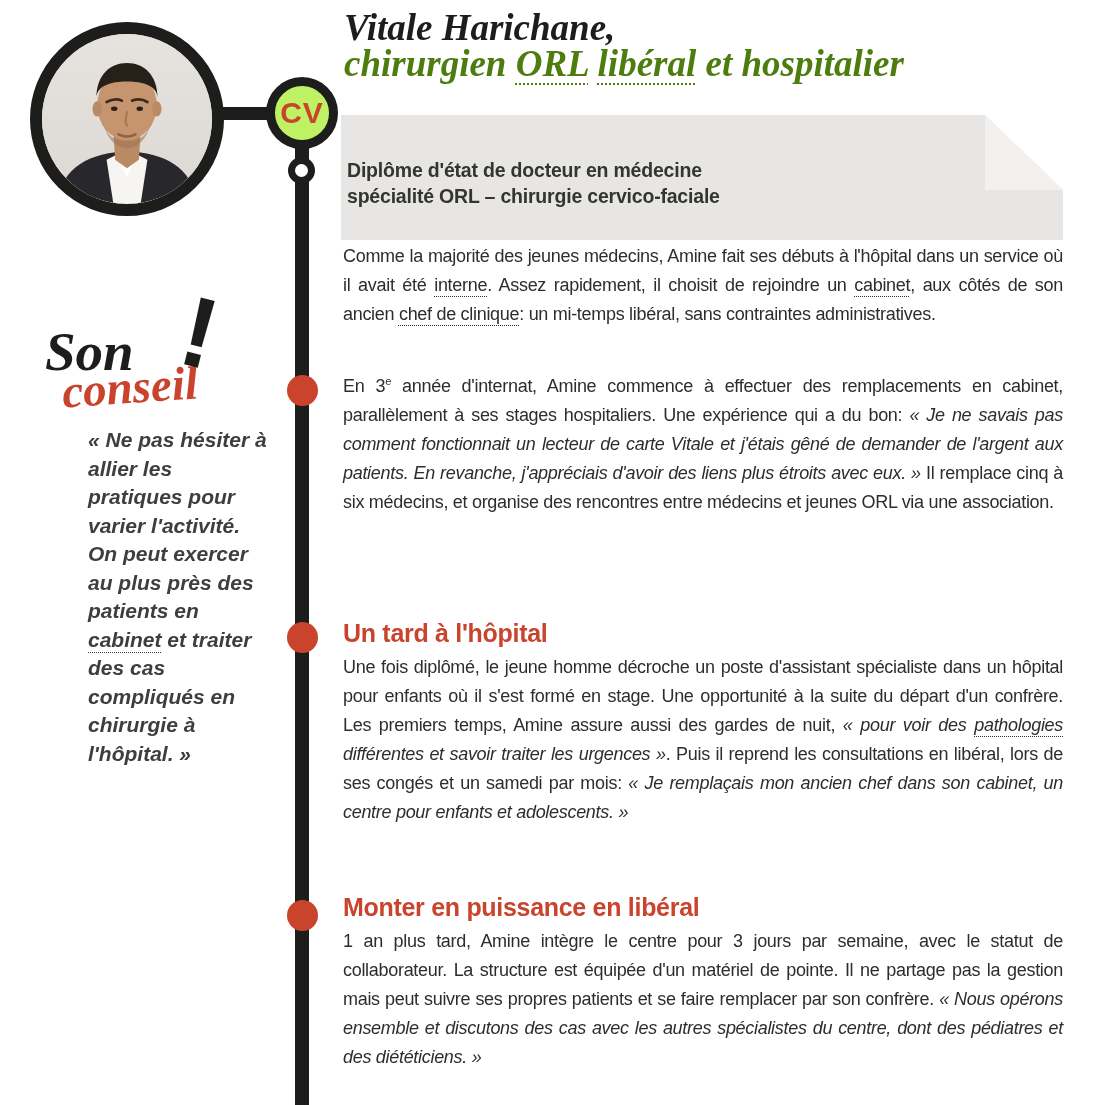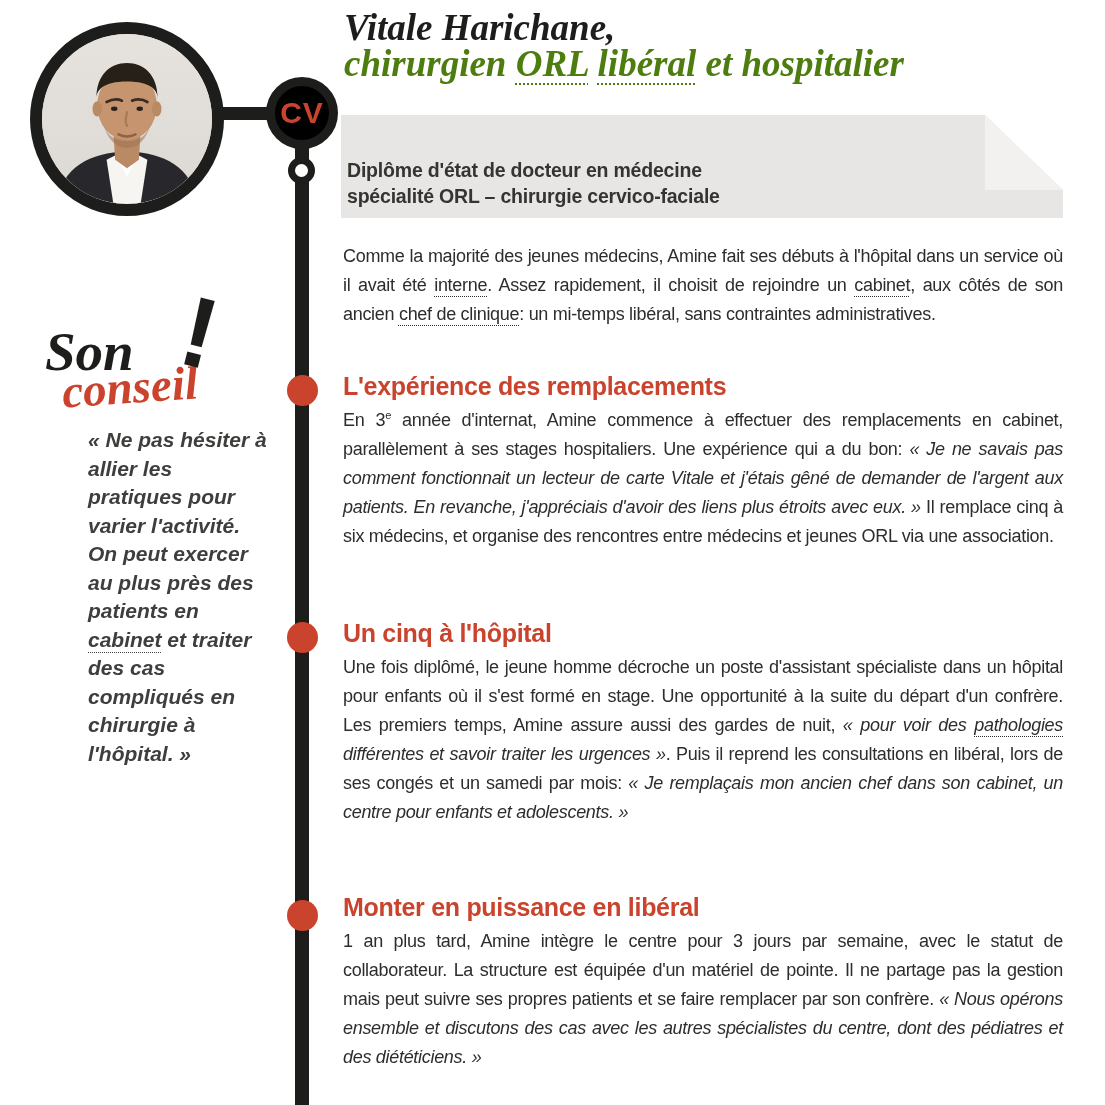--- a/index.html
+++ b/index.html
@@ -20,21 +20,21 @@
     position:absolute; left:212px; top:107px; width:62px; height:13px;
     background:#1d1d1b; z-index:1;
   }
   
   .timeline {
     position:absolute; left:295px; top:132px; width:14px; height:973px;
     background:#1d1d1b; z-index:1;
   }
   .cv-badge {
     position:absolute; left:266px; top:77px; width:72px; height:72px;
-    background:#000000; border:9px solid #1d1d1b; border-radius:50%;
+    background:#bef264; border:9px solid #1d1d1b; border-radius:50%;
     display:flex; align-items:center; justify-content:center;
     font-weight:800; font-size:30px; letter-spacing:1px; color:#c9432d;
     z-index:4;
   }
   .timeline-ring {
     position:absolute; left:288px; top:157px; width:27px; height:27px;
     background:#ffffff; border:7px solid #1d1d1b; border-radius:50%;
     z-index:3;
   }
   .tl-dot {
@@ -53,21 +53,21 @@
   .person-specialty {
     position:absolute; left:344px; top:42px; font-size:37px; color:#4d7c0f;
     z-index:2; white-space:nowrap;
   }
   .person-specialty .seg-u {
     text-decoration:underline dotted; text-decoration-thickness:2px;
     text-underline-offset:7px;
   }
   
   .diploma-banner {
-    position:absolute; left:341px; top:115px; width:722px; height:103px;
+    position:absolute; left:341px; top:115px; width:722px; height:125px;
     background:#e7e6e5; z-index:0;
   }
   .diploma-corner {
     position:absolute; left:644px; top:0; width:78px; height:75px;
   }
   .corner-cut {
     position:absolute; inset:0; background:#ffffff;
     clip-path:polygon(0 0, 100% 0, 100% 100%);
   }
   .corner-fold {
@@ -182,26 +182,25 @@
   </div>
 
   <div class="advice-word1 hand">Son</div>
   <div class="advice-word2 hand">conseil</div>
   <div class="advice-exclamation">!</div>
   <div class="advice-quote"><span>« Ne pas hésiter à allier les pratiques pour varier l'activité. On peut exercer au plus près des patients en </span><span class="seg-u">cabinet</span><span> et traiter des cas compliqués en chirurgie à l'hôpital. »</span></div>
 
   <div class="main-col-item intro-paragraph body-text"><span>Comme la majorité des jeunes médecins, Amine fait ses débuts à l'hôpital dans un service où il avait été </span><span class="seg-u">interne</span><span>. Assez rapidement, il choisit de rejoindre un </span><span class="seg-u">cabinet</span><span>, aux côtés de son ancien </span><span class="seg-u">chef de clinique</span><span>: un mi-temps libéral, sans contraintes administratives.</span></div>
 
   <div class="main-col-item section-1">
-    <div class="section-heading">L'expérience des remplacements</div>
     <div class="body-text"><span>En 3</span><span class="seg-sup">e</span><span> année d'internat, Amine commence à effectuer des remplacements en cabinet, parallèlement à ses stages hospitaliers. Une expérience qui a du bon: </span><span class="seg-i">« Je ne savais pas comment fonctionnait un lecteur de carte Vitale et j'étais gêné de demander de l'argent aux patients. En revanche, j'appréciais d'avoir des liens plus étroits avec eux. »</span><span> Il remplace cinq à six médecins, et organise des rencontres entre médecins et jeunes ORL via une association.</span></div>
   </div>
 
   <div class="main-col-item section-2">
-    <div class="section-heading">Un cinq à l'hôpital</div>
+    <div class="section-heading">Un tard à l'hôpital</div>
     <div class="body-text"><span>Une fois diplômé, le jeune homme décroche un poste d'assistant spécialiste dans un hôpital pour enfants où il s'est formé en stage. Une opportunité à la suite du départ d'un confrère. Les premiers temps, Amine assure aussi des gardes de nuit, </span><span class="seg-i">« pour voir des </span><span class="seg-iu">pathologies</span><span class="seg-i"> différentes et savoir traiter les urgences »</span><span>. Puis il reprend les consultations en libéral, lors de ses congés et un samedi par mois: </span><span class="seg-i">« Je remplaçais mon ancien chef dans son cabinet, un centre pour enfants et adolescents. »</span></div>
   </div>
 
   <div class="main-col-item section-3">
     <div class="section-heading">Monter en puissance en libéral</div>
     <div class="body-text"><span>1 an plus tard, Amine intègre le centre pour 3 jours par semaine, avec le statut de collaborateur. La structure est équipée d'un matériel de pointe. Il ne partage pas la gestion mais peut suivre ses propres patients et se faire remplacer par son confrère. </span><span class="seg-i">« Nous opérons ensemble et discutons des cas avec les autres spécialistes du centre, dont des pédiatres et des diététiciens. »</span></div>
   </div>
 
 </div>
 

